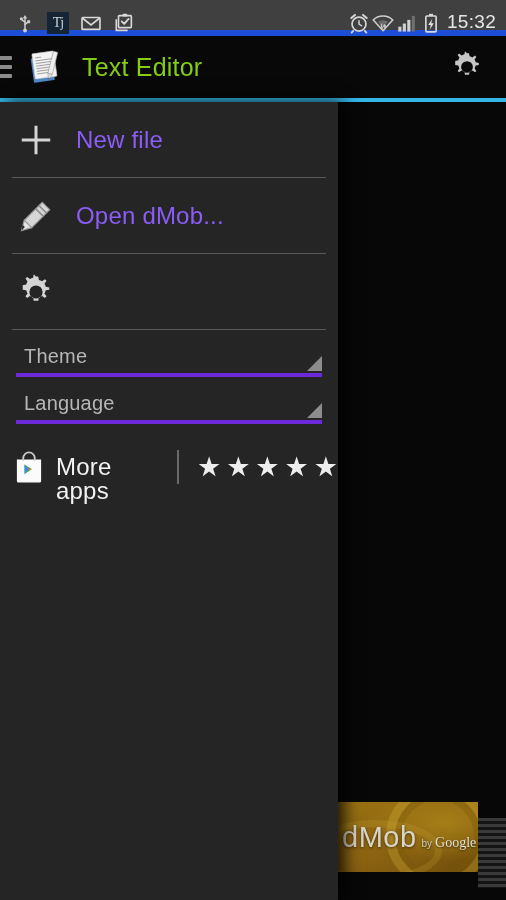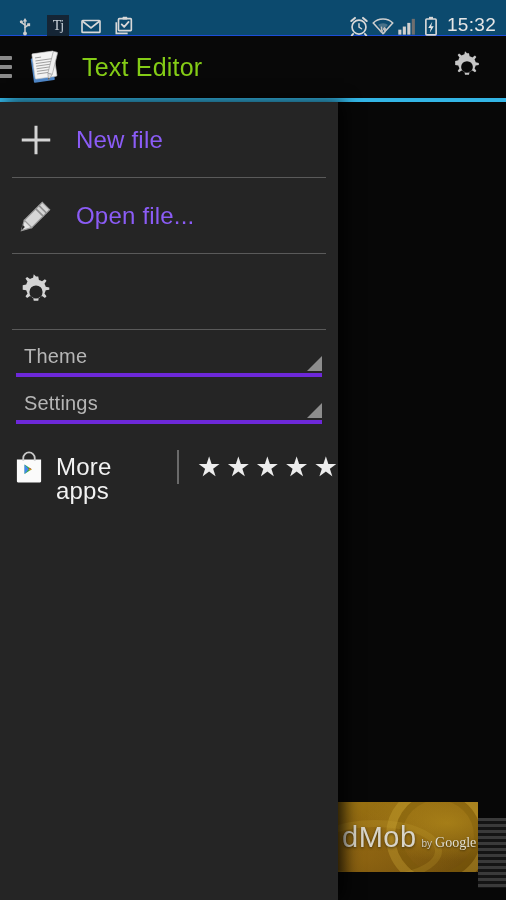--- a/index.html
+++ b/index.html
@@ -13,24 +13,24 @@
     position:relative;
     width:506px; height:900px;
     background:#0a0a0a;
     overflow:hidden;
   }
 
   
   #status-bar {
     position:absolute; top:0; left:0;
     width:506px; height:36px;
-    background:#0c4a6e;
+    background:#404040;
     display:flex; align-items:center;
     padding:16px 10px 0 14px;
-    border-bottom:1px solid #1d4ed8;
+    border-bottom:6px solid #1d4ed8;
   }
   .status-left { display:flex; align-items:center; gap:11px; }
   .status-right { margin-left:auto; display:flex; align-items:flex-start; gap:2px; }
   .sicon { width:22px; height:22px; display:block; }
   .tj-badge {
     width:22px; height:22px;
     background:#152535;
     display:flex; align-items:center; justify-content:center;
     color:#c9d2da; font-size:14px; line-height:1;
     font-family:"Liberation Serif", serif;
@@ -333,40 +333,40 @@
         <svg width="36" height="36" viewBox="0 0 24 24">
           <g transform="rotate(0 12 12)">
             <path d="M16.2 2.9 L21.1 7.8 L9.1 19.8 L4.2 14.9 Z" fill="#d6d6d6" stroke="#9c9c9c" stroke-width="0.8"></path>
             <path d="M4.2 14.9 L9.1 19.8 L2.3 21.7 Z" fill="#e4e4e4" stroke="#9c9c9c" stroke-width="0.8"></path>
             <path d="M2.3 21.7 L4.6 19.4 L3.0 17.8 Z" fill="#2a2a2a"></path>
             <line x1="14.0" y1="5.1" x2="18.9" y2="10.0" stroke="#8f8f8f" stroke-width="1.1"></line>
             <line x1="11.9" y1="7.2" x2="16.8" y2="12.1" stroke="#8f8f8f" stroke-width="1.1"></line>
           </g>
         </svg>
       </span>
-      <span class="di-label">Open file...</span>
+      <span class="di-label">Open dMob...</span>
     </div>
     <div class="divider"></div>
 
     <div class="drawer-item">
       <span class="di-icon">
         <svg width="36" height="36" viewBox="0 0 24 24">
           <path fill="#d4d4d4" d="M12 1.6 l1.5 0 0.45 2.35 a8.4 8.4 0 0 1 2.05 0.86 l1.95 -1.36 1.06 1.06 -1.36 1.95 a8.4 8.4 0 0 1 0.86 2.05 l2.35 0.45 0 1.5 -2.35 0.45 a8.4 8.4 0 0 1 -0.86 2.05 l1.36 1.95 -1.06 1.06 -1.95 -1.36 a8.4 8.4 0 0 1 -2.05 0.86 l-0.45 2.35 -1.5 0 -1.5 0 -0.45 -2.35 a8.4 8.4 0 0 1 -2.05 -0.86 l-1.95 1.36 -1.06 -1.06 1.36 -1.95 a8.4 8.4 0 0 1 -0.86 -2.05 l-2.35 -0.45 0 -1.5 0 -1.5 2.35 -0.45 a8.4 8.4 0 0 1 0.86 -2.05 l-1.36 -1.95 1.06 -1.06 1.95 1.36 a8.4 8.4 0 0 1 2.05 -0.86 l0.45 -2.35 z M12 7.6 a4.4 4.4 0 1 0 0 8.8 4.4 4.4 0 0 0 0 -8.8 z"></path>
         </svg>
       </span>
     </div>
     <div class="divider"></div>
 
     <div class="spinner">
       <span class="sp-label">Theme</span>
       <span class="sp-arrow"></span>
     </div>
 
     <div class="spinner">
-      <span class="sp-label">Settings</span>
+      <span class="sp-label">Language</span>
       <span class="sp-arrow"></span>
     </div>
 
     <div id="more-apps-row">
       <svg id="play-icon" viewBox="0 0 32 32">
         <path d="M4.6 9 h22.8 v20.5 a1 1 0 0 1 -1 1 h-20.8 a1 1 0 0 1 -1 -1 z" fill="#fbfbfb"></path>
         <path d="M10.6 10 v-2.4 a5.4 5.4 0 0 1 10.8 0 v2.4" fill="none" stroke="#c9c9c9" stroke-width="1.7"></path>
         <g transform="translate(11.2,13.2)">
           <path d="M0.6 0.4 L7.4 4.9 L0.6 9.4 Z" fill="#34a853"></path>
           <path d="M0.6 0.4 L4.4 4.9 L0.6 9.4 Z" fill="#4285f4"></path>

